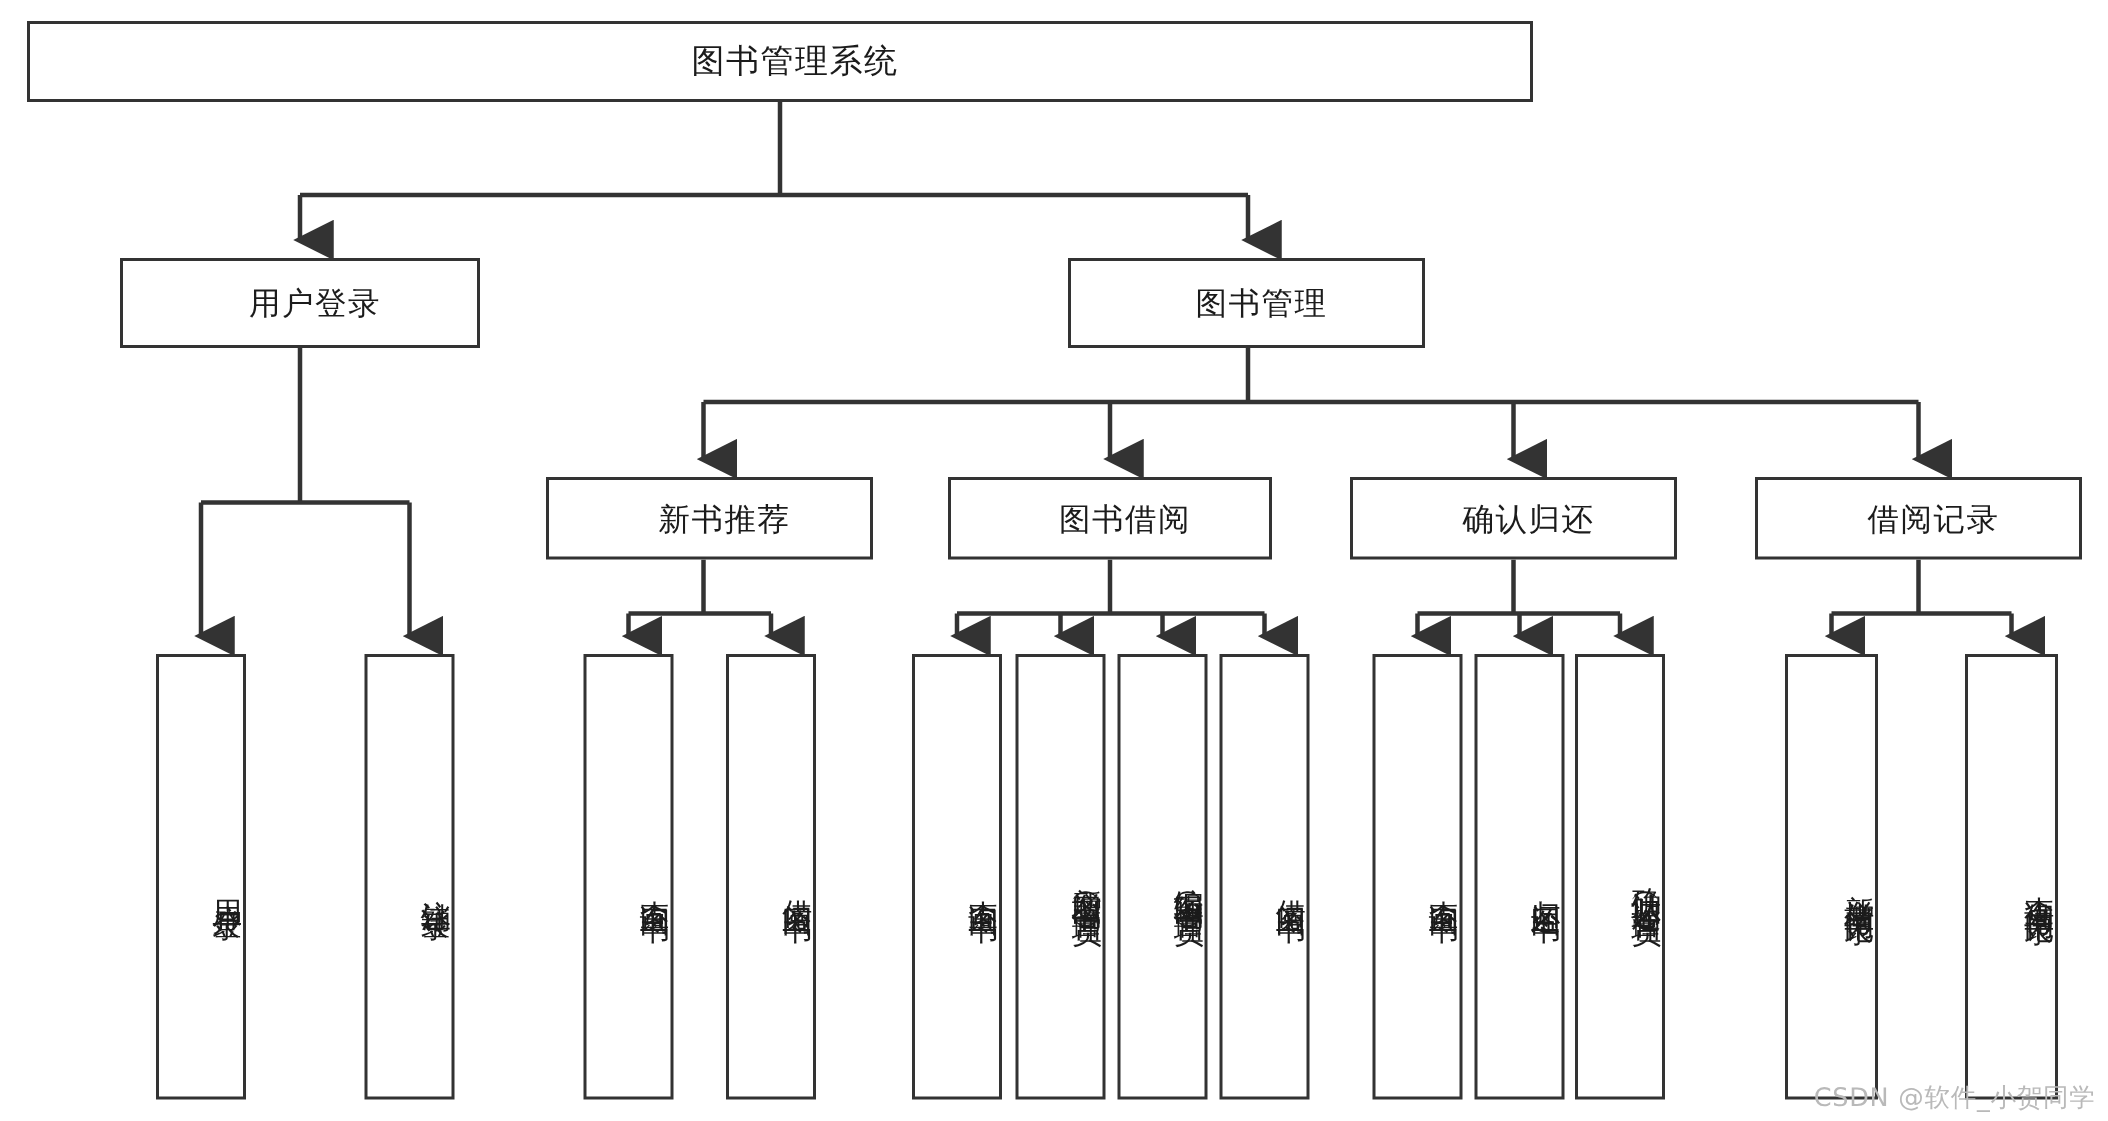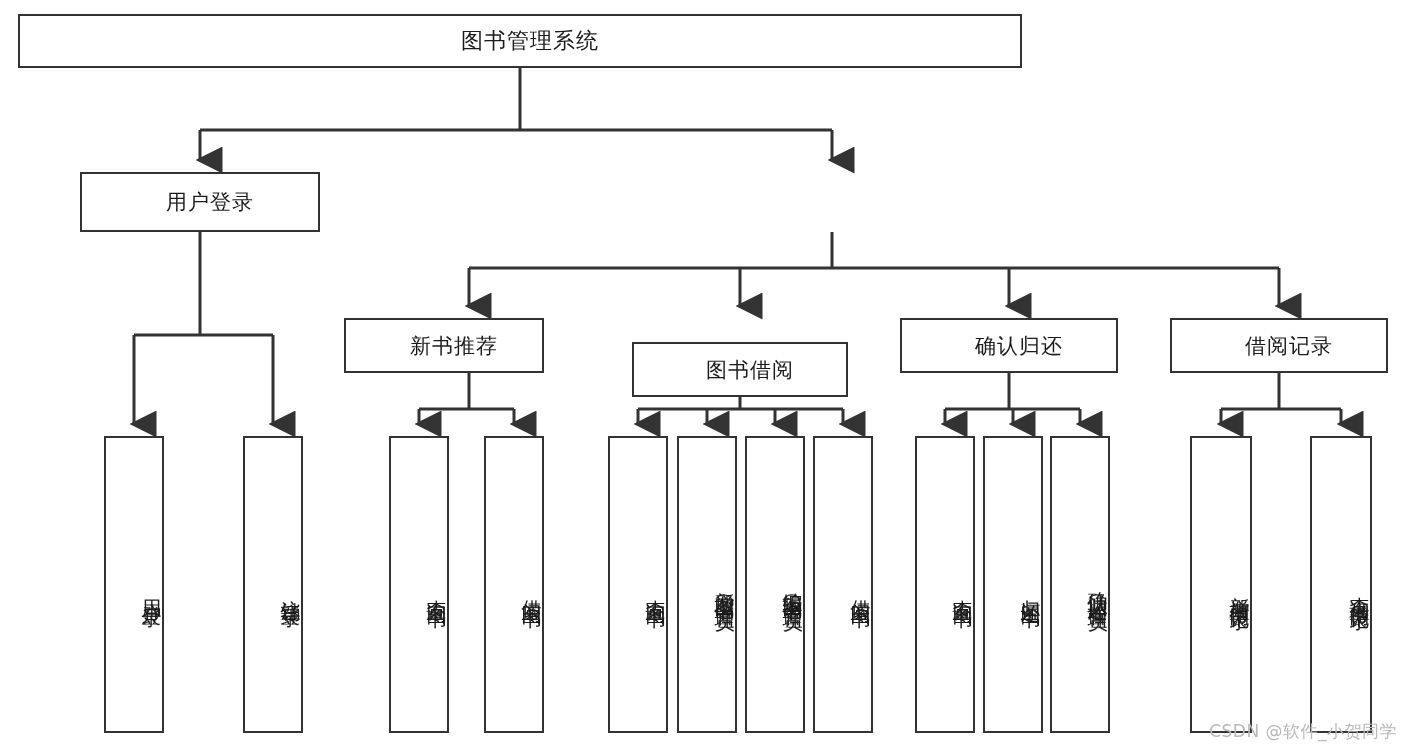--- a/index.html
+++ b/index.html
@@ -125,25 +125,28 @@
     </g>
   </svg>
 
   <div class="node horizontal" id="root-node" style="left:18px;top:14px;width:1004px;height:54px;">
     <span>图书管理系统</span>
   </div>
 
   <div class="node horizontal" style="left:80px;top:172px;width:240px;height:60px;">
     <span>用户登录</span>
   </div>
+  <div class="node horizontal" style="left:712px;top:172px;width:238px;height:60px;">
+    <span>图书管理</span>
+  </div>
 
-  <div class="node horizontal" style="left:344px;top:318px;width:200px;height:55px;align-items:center;">
+  <div class="node horizontal" style="left:364px;top:318px;width:218px;height:55px;align-items:center;">
     <span>新书推荐</span>
   </div>
-  <div class="node horizontal" style="left:632px;top:318px;width:216px;height:55px;margin-top:24px;">
+  <div class="node horizontal" style="left:632px;top:318px;width:216px;height:55px;">
     <span>图书借阅</span>
   </div>
   <div class="node horizontal" style="left:900px;top:318px;width:218px;height:55px;">
     <span>确认归还</span>
   </div>
   <div class="node horizontal" style="left:1170px;top:318px;width:218px;height:55px;">
     <span>借阅记录</span>
   </div>
 
   <div class="node vertical" style="left:104px;top:436px;width:60px;height:297px;">

